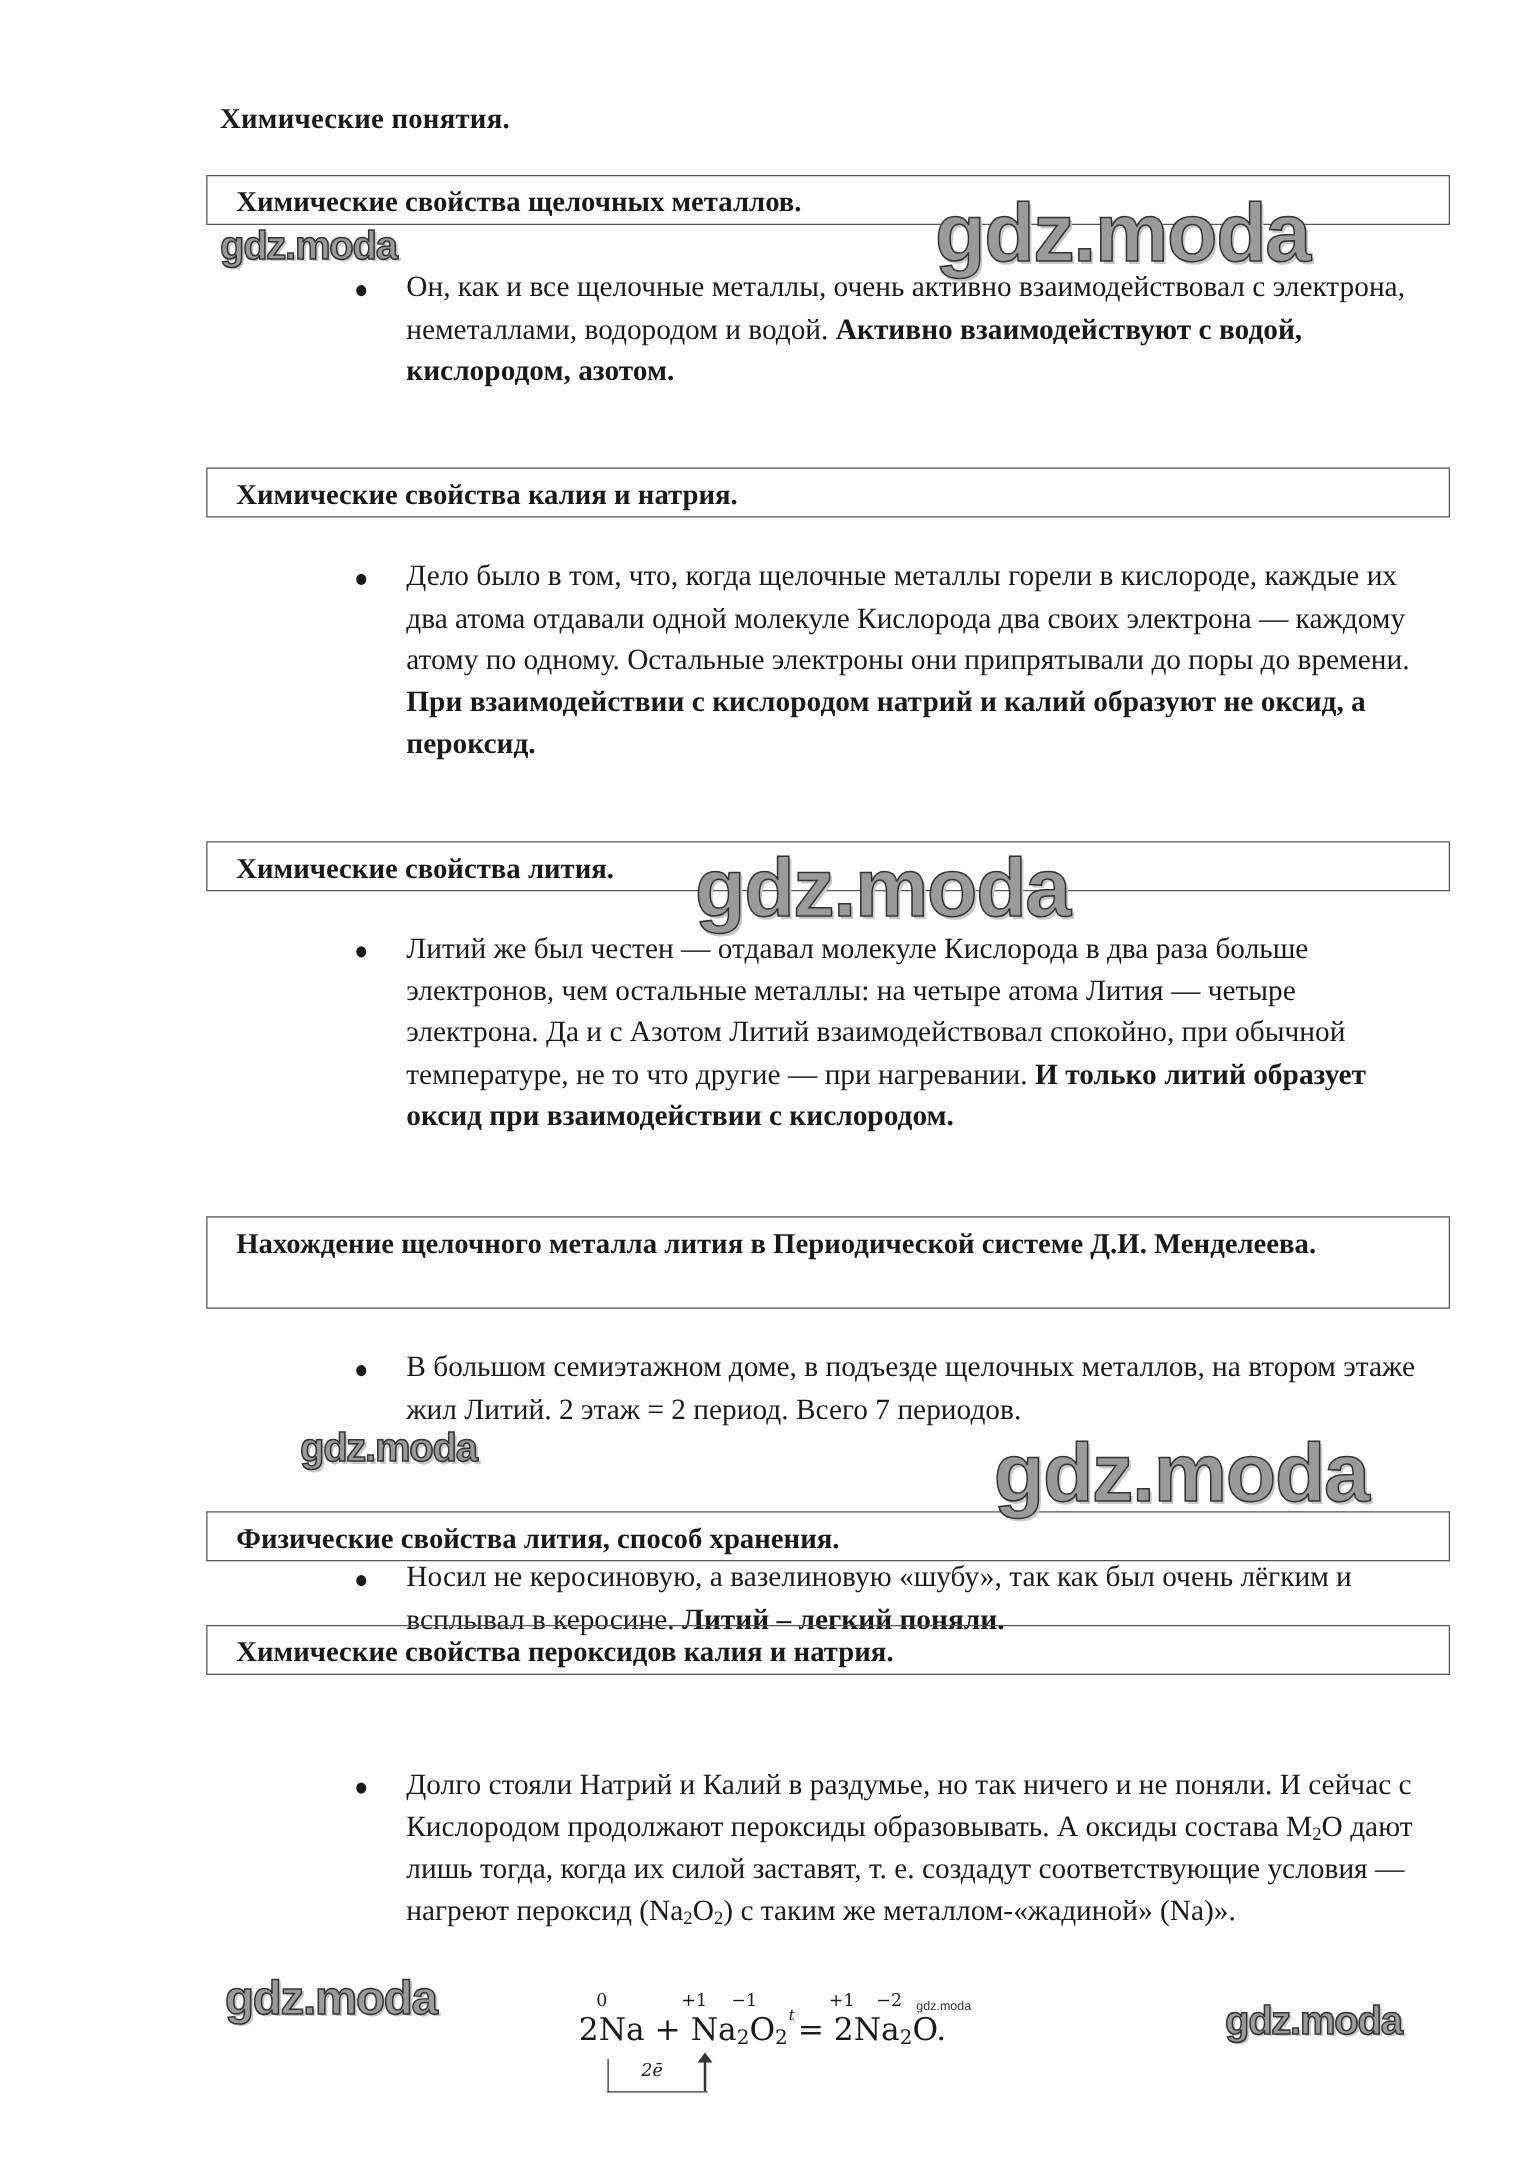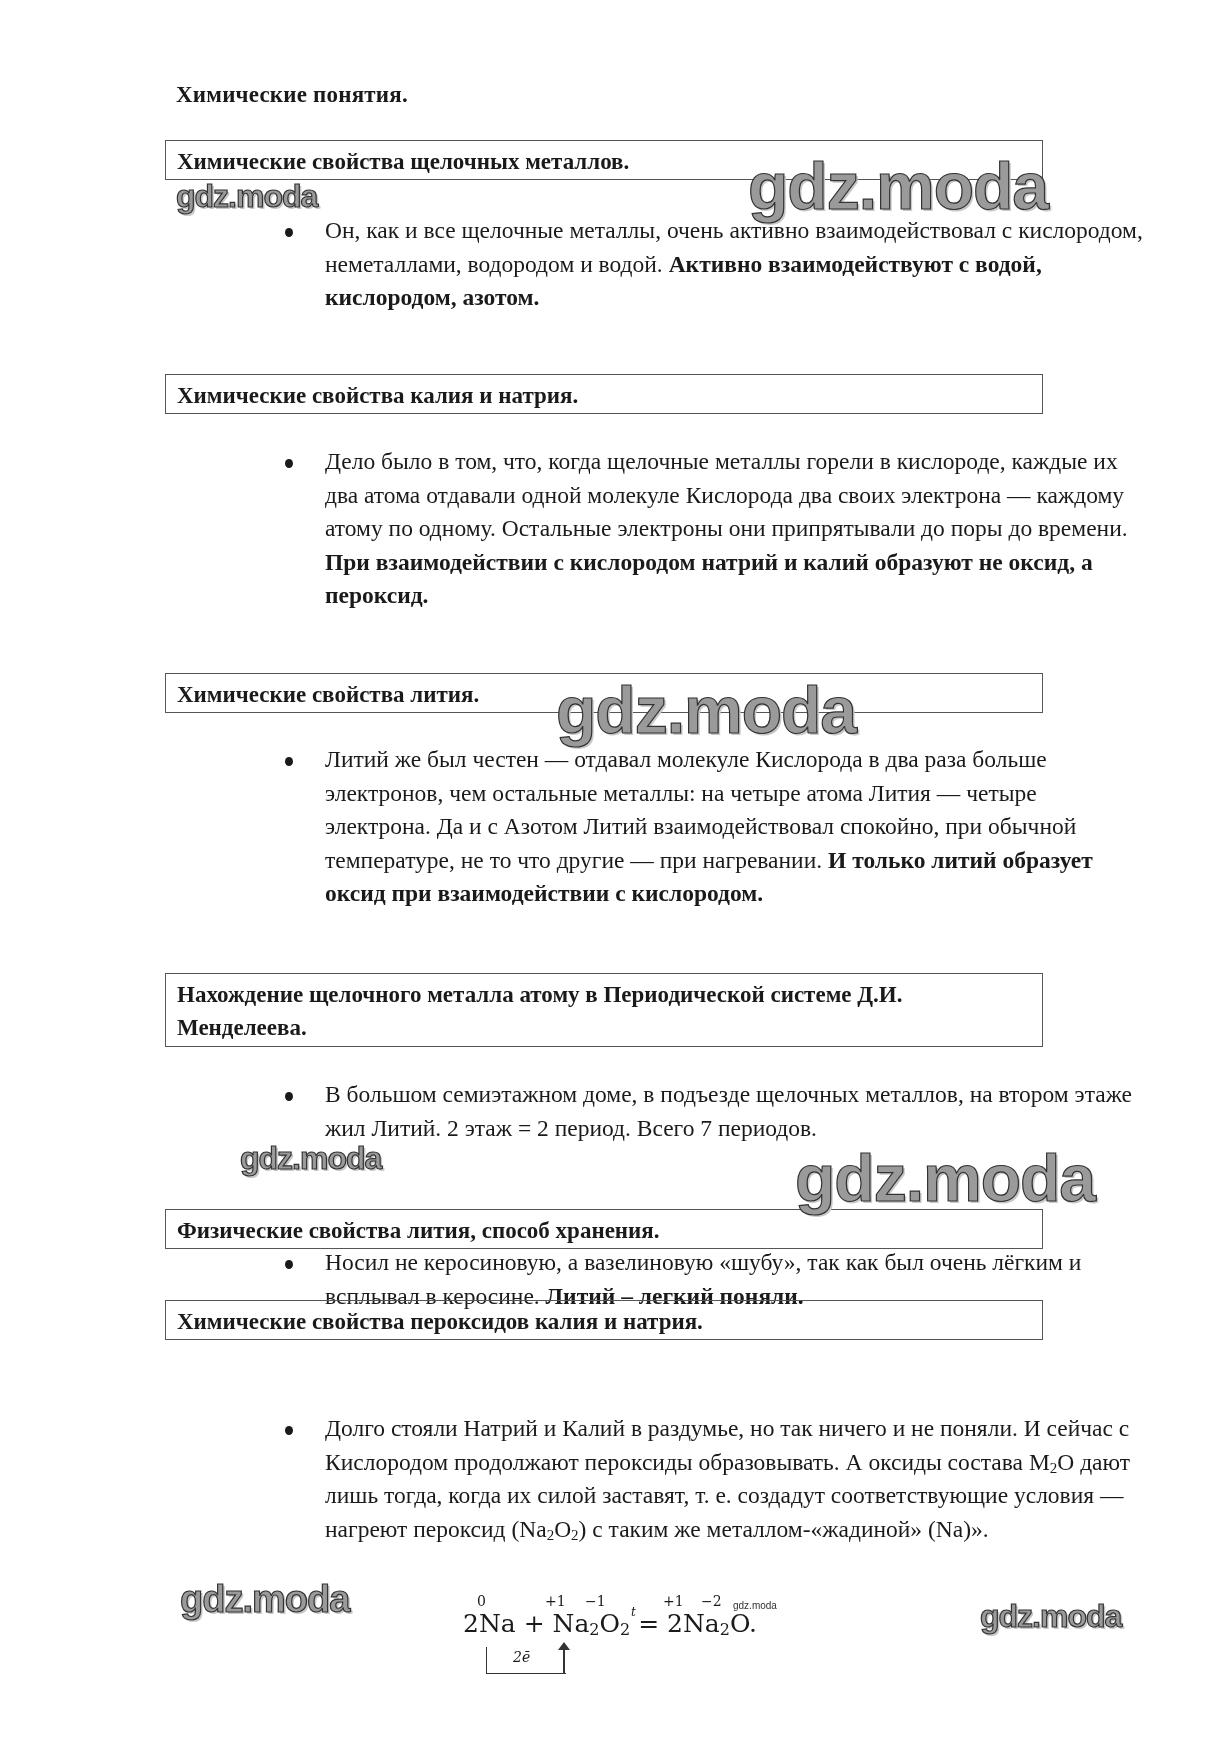--- a/index.html
+++ b/index.html
@@ -6,23 +6,23 @@
     body {
       width: 1231px; height: 1739px; position: relative; overflow: hidden;
       font-family: "Liberation Serif", "DejaVu Serif", serif;
       color: #1a1a1a;
     }
     .page-title {
       position: absolute; left: 176px; top: 82px;
       font-weight: bold; font-size: 23px; letter-spacing: 0.2px;
     }
     .section-box {
-      position: absolute; left: 165px; width: 878px;
+      position: absolute; left: 165px; width: 995px;
       border: 1.5px solid #555; box-sizing: border-box;
-      padding: 4px 10px 4px 11px;
+      padding: 4px 10px 4px 23px;
       font-weight: bold; font-size: 23px; line-height: 33px;
       background: transparent;
     }
     .bullet-block {
       position: absolute; left: 285px; width: 860px;
       font-size: 23.5px; line-height: 33.5px;
     }
     .bullet-block .dot {
       position: absolute; left: 0; top: 14px;
       width: 8px; height: 9px; border-radius: 50%; background: #1a1a1a;
@@ -65,36 +65,36 @@
     .eq-e { position: absolute; left: 50px; top: 56px; font-size: 14px; font-style: italic; }
   </style>
 </head>
 <body>
 
 <div class="page-title">Химические понятия.</div>
 
 <div class="section-box" style="top:140px;height:40px;">Химические свойства щелочных металлов.</div>
 <div class="bullet-block" style="top:214px;">
   <span class="dot"></span>
-  <span class="txt"><span>Он, как и все щелочные металлы, очень активно взаимодействовал с кислородом, неметаллами, водородом и водой. </span><b>Активно взаимодействуют с водой, кислородом, азотом.</b></span>
+  <span class="txt"><span>Он, как и все щелочные металлы, очень активно взаимодействовал с электрона, неметаллами, водородом и водой. </span><b>Активно взаимодействуют с водой, кислородом, азотом.</b></span>
 </div>
 
 <div class="section-box" style="top:374px;height:40px;">Химические свойства калия и натрия.</div>
 <div class="bullet-block" style="top:445px;">
   <span class="dot"></span>
   <span class="txt"><span>Дело было в том, что, когда щелочные металлы горели в кислороде, каждые их два атома отдавали одной молекуле Кислорода два своих электрона — каждому атому по одному. Остальные электроны они припрятывали до поры до времени. </span><b>При взаимодействии с кислородом натрий и калий образуют не оксид, а пероксид.</b></span>
 </div>
 
 <div class="section-box" style="top:673px;height:40px;">Химические свойства лития.</div>
 <div class="bullet-block" style="top:743px;">
   <span class="dot"></span>
   <span class="txt"><span>Литий же был честен — отдавал молекуле Кислорода в два раза больше электронов, чем остальные металлы: на четыре атома Лития — четыре электрона. Да и с Азотом Литий взаимодействовал спокойно, при обычной температуре, не то что другие — при нагревании. </span><b>И только литий образует оксид при взаимодействии с кислородом.</b></span>
 </div>
 
-<div class="section-box" style="top:973px;height:74px;">Нахождение щелочного металла атому в Периодической системе Д.И. Менделеева.</div>
+<div class="section-box" style="top:973px;height:74px;">Нахождение щелочного металла лития в Периодической системе Д.И. Менделеева.</div>
 <div class="bullet-block" style="top:1078px;">
   <span class="dot"></span>
   <span class="txt"><span>В большом семиэтажном доме, в подъезде щелочных металлов, на втором этаже жил Литий. 2 этаж = 2 период. Всего 7 периодов.</span></span>
 </div>
 
 <div class="section-box" style="top:1173px;height:40px;margin-top:36px;">Физические свойства лития, способ хранения.</div>
 <div class="bullet-block" style="top:1246px;">
   <span class="dot"></span>
   <span class="txt"><span>Носил не керосиновую, а вазелиновую «шубу», так как был очень лёгким и всплывал в керосине. </span><b>Литий – легкий поняли.</b></span>
 </div>

